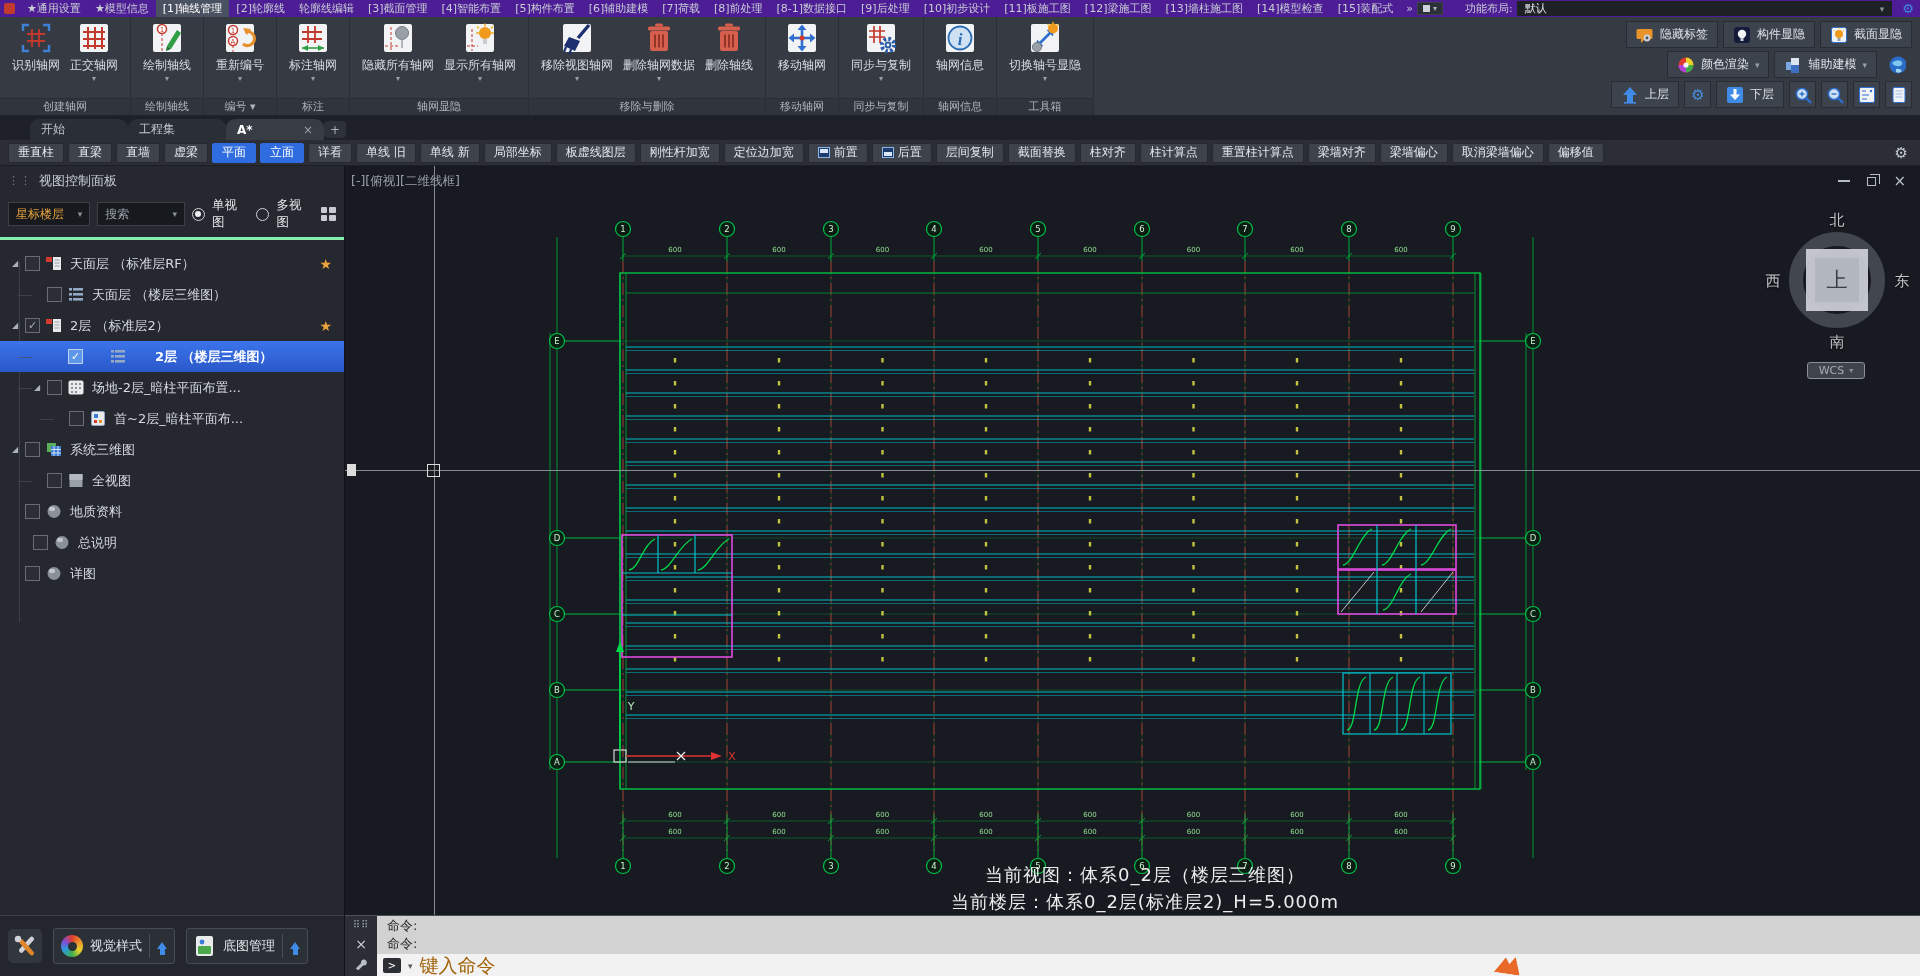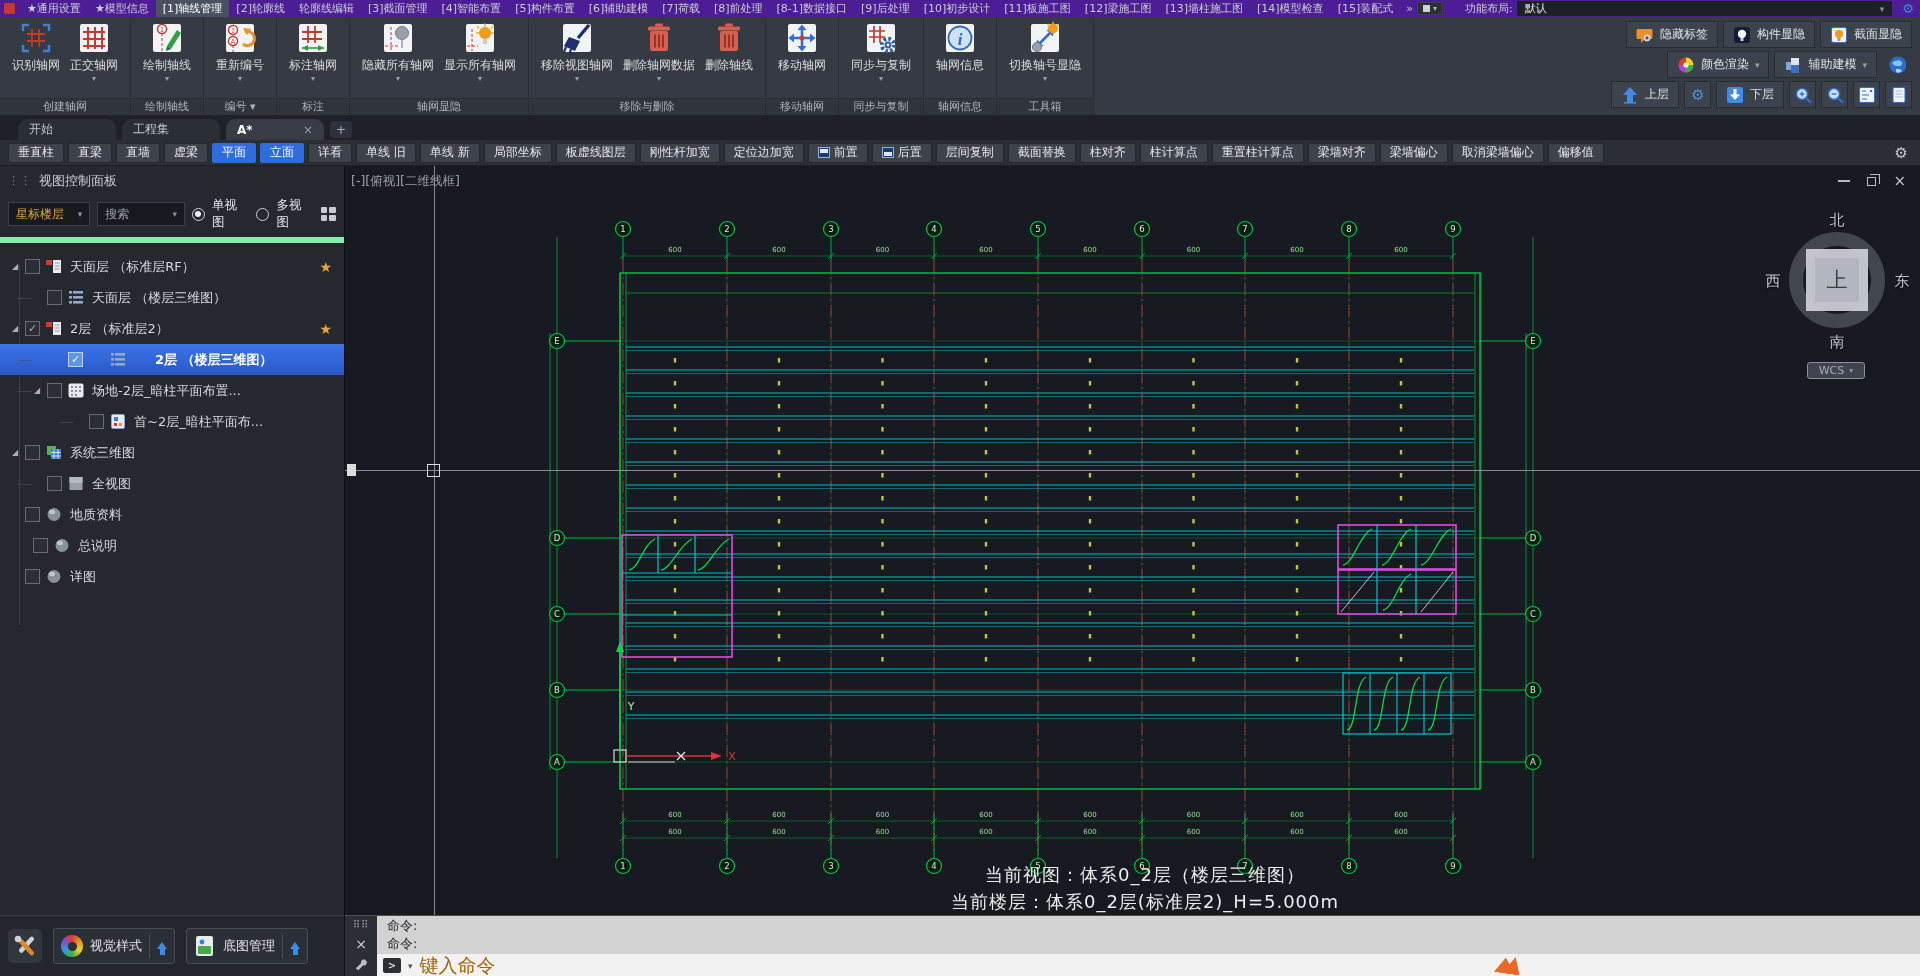--- a/index.html
+++ b/index.html
@@ -29,21 +29,21 @@
   .rbtn .dd{color:#9aa0a8;font-size:8px;line-height:9px;height:9px}
   .rgroup-label{height:17px;background:#30343b;color:#aeb4bd;font-size:11px;text-align:center;line-height:16px;padding:0 8px;white-space:nowrap;border-top:1px solid #2a2e34}
   #ribbon-right{margin-left:auto;display:flex;flex-direction:column;gap:3px;padding:4px 8px 3px;align-items:flex-end}
   .rr-row{display:flex;gap:5px;align-items:center}
   .rr-btn{display:flex;align-items:center;gap:6px;background:#3d434c;border:1px solid #292d33;padding:0 9px;color:#dde0e6;font-size:12px;height:27px;white-space:nowrap;cursor:pointer}
   .rr-btn .car{color:#9aa0a8;font-size:9px}
   .rr-sq{width:27px;height:27px;background:#3d434c;border:1px solid #292d33;display:grid;place-items:center;cursor:pointer}
   .rr-plain{width:30px;height:27px;display:grid;place-items:center;cursor:pointer}
 
   
-  #tabrow{height:24px;background:#1e2127;display:flex;align-items:flex-end;padding-left:18px;gap:6px}
+  #tabrow{height:24px;background:#1e2127;display:flex;align-items:flex-end;padding-left:30px;gap:0}
   .tab{width:98px;height:21px;background:#2a2e35;border-radius:9px 9px 0 0;display:flex;align-items:center;padding:0 11px;font-size:12px;color:#c2c7cf;cursor:pointer}
   .tab.active{background:#373c45;color:#fff;font-weight:bold}
   .tab .close{margin-left:auto;color:#9aa0a8;font-size:12px;font-weight:normal}
   #tab-add{width:22px;height:17px;background:#2d3139;border-radius:4px;display:grid;place-items:center;color:#aab0b8;margin-bottom:2px;cursor:pointer}
 
   
   #toolbar{height:26px;background:#2b2e35;display:flex;align-items:center;gap:4px;padding:0 8px;border-bottom:1px solid #1b1e23}
   .tbtn{height:20px;padding:0 9px;background:#3e434b;border:1px solid #262a30;color:#e4e7ec;font-size:12px;display:flex;align-items:center;gap:4px;border-radius:2px;white-space:nowrap;cursor:pointer}
   .tbtn.active{background:#2e6ce0;border-color:#2e6ce0;color:#fff}
   .tbtn .wic{width:12px;height:11px;background:#1c3c6e;border:1px solid #8fb4e8;position:relative}
@@ -51,21 +51,21 @@
   .tbtn .wic.back::after{content:"";position:absolute;left:1px;bottom:1px;right:1px;height:4px;background:#dce8fa}
   #toolbar-gear{margin-left:auto;color:#c4c9d0;font-size:15px;padding-right:4px;cursor:pointer}
 
   
   #main{height:810px;display:flex;position:relative}
 
   
   #leftpanel{width:345px;background:#25282e;border-right:1px solid #101216;display:flex;flex-direction:column;flex:none}
   .lp-title{height:29px;display:flex;align-items:center;gap:7px;padding:0 8px;color:#c9ced6;font-size:13px}
   .lp-grip{color:#7a8088;font-size:11px;letter-spacing:1px}
-  .lp-controls{display:flex;align-items:center;gap:7px;padding:2px 8px 6px;border-bottom:6px solid #86efac}
+  .lp-controls{display:flex;align-items:center;gap:7px;padding:2px 8px 6px;border-bottom:3px solid #86efac}
   .lp-select{height:24px;background:#16191e;border:1px solid #3b4048;display:flex;align-items:center;padding:0 7px;font-size:12px;gap:6px;cursor:pointer}
   .lp-select .car{margin-left:auto;color:#8a9098;font-size:9px}
   #floor-filter{width:86px;color:#e8a33c}
   #search-box{width:92px;color:#9aa0a8}
   .radio{width:13px;height:13px;border:1.5px solid #cfd3d9;border-radius:50%;display:grid;place-items:center;flex:none;cursor:pointer}
   .radio.sel::after{content:"";width:6px;height:6px;border-radius:50%;background:#eceef2}
   .radio-label{font-size:12.5px;color:#e2e5ea;margin-right:2px}
   .mv-grid{width:16px;height:14px;display:grid;grid-template-columns:1fr 1fr;gap:2px;cursor:pointer}
   .mv-grid i{background:#c8ccd2;border-radius:1px}
 
@@ -728,21 +728,21 @@
                 <rect x="12" y="4" width="2" height="2"></rect>
                 <rect x="4" y="8" width="2" height="2"></rect>
                 <rect x="8" y="8" width="2" height="2"></rect>
                 <rect x="12" y="8" width="2" height="2"></rect>
                 <rect x="4" y="12" width="2" height="2"></rect>
                 <rect x="8" y="12" width="2" height="2"></rect>
               </g>
             </svg></span>
           <span class="tlabel">场地-2层_暗柱平面布置...</span>
         </div>
-        <div class="trow" style="padding-left: 56px; margin-left: 20px;">
+        <div class="trow" style="padding-left: 56px;">
           <span class="tstub" style="left:40px;width:14px"></span>
           <span class="texp"></span>
           <span class="cb"></span>
           <span class="ticon"><svg width="18" height="17" viewBox="0 0 18 17">
               <rect x="2.5" y="1.5" width="13" height="14" rx="1.5" fill="#e8eaec" stroke="#8fa4c0"></rect>
               <rect x="5" y="4" width="4" height="4" fill="#3a7bd5"></rect>
               <rect x="5" y="10" width="3" height="3" fill="#d43a2e"></rect>
               <rect x="10" y="10" width="3" height="3" fill="#e8922a"></rect>
             </svg></span>
           <span class="tlabel">首~2层_暗柱平面布...</span>

